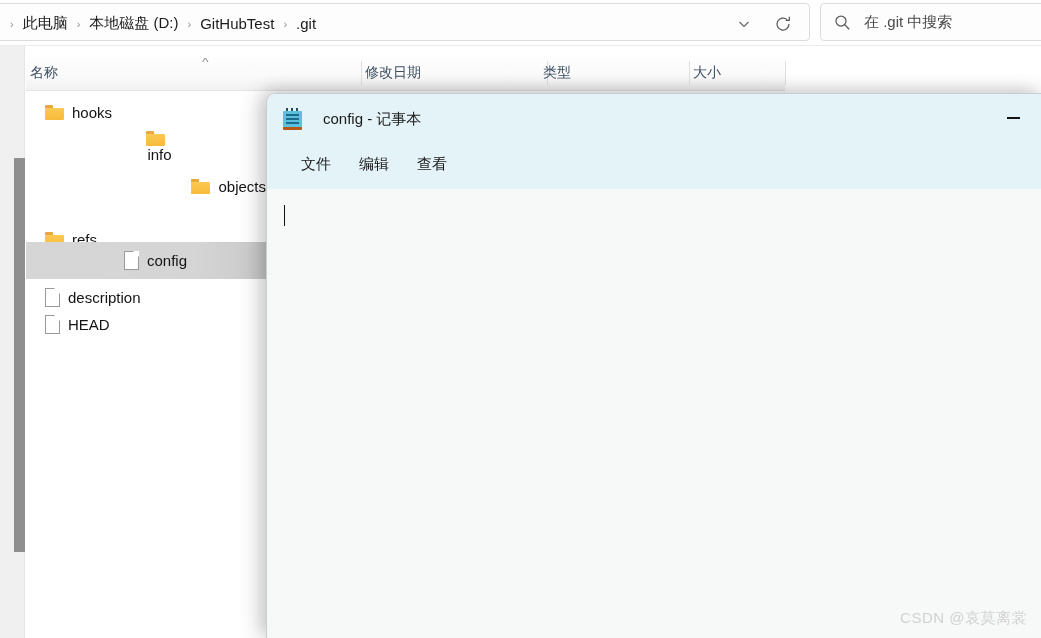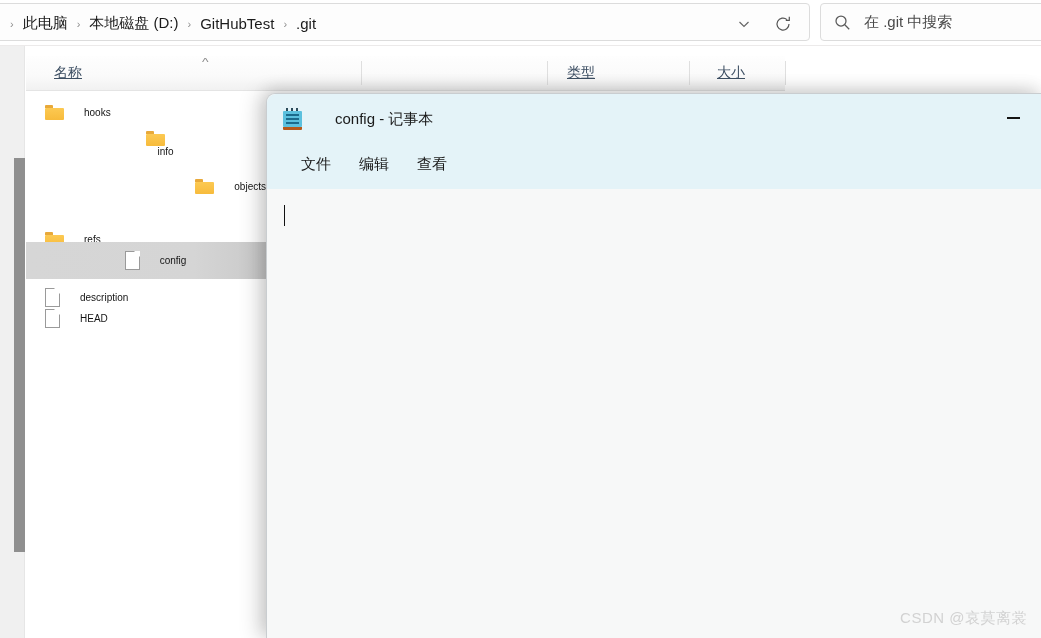--- a/index.html
+++ b/index.html
@@ -115,21 +115,21 @@
     background: linear-gradient(to bottom, #fefefe 0%, #fafafa 60%, #f1f1f1 100%);
   }
   .col-cell {
     position: absolute;
     top: 0; height: 34px;
     display: flex;
     align-items: center;
     font-size: 14px;
     color: #3d4f63;
   }
-  .col-label { padding-left: 28px; text-decoration: underline; }
+  .col-label { padding-left: 4px; }
   .col-sep {
     position: absolute;
     top: 5px;
     width: 1px; height: 24px;
     background: #dfdfdf;
   }
   .sort-caret {
     position: absolute;
     left: 177px; top: 1px;
     font-size: 10px;
@@ -180,22 +180,22 @@
     width: 240px; height: 37px;
     display: flex;
     align-items: center;
     padding-left: 19px;
     box-sizing: border-box;
   }
   .file-row.selected {
     background: linear-gradient(to right, #d6d6d6 0%, #d5d5d5 70%, #c9c9c9 100%);
   }
   .file-label {
-    margin-left: 20px;
-    font-size: 10px;
+    margin-left: 8px;
+    font-size: 15px;
     color: #141414;
     white-space: nowrap;
   }
 
   .ico-folder {
     position: relative;
     width: 19px; height: 15px;
     flex: none;
   }
   .ico-folder .tab {
@@ -260,21 +260,20 @@
     background: #e4f3f8;
     border-top-left-radius: 9px;
   }
 
   .np-title-inner {
     position: absolute;
     left: 16px; top: 10px;
     display: flex;
     align-items: center;
     height: 30px;
-    gap: 12px;
   }
 
   .np-icon {
     position: relative;
     width: 19px; height: 22px;
     flex: none;
   }
   .np-icon .pad {
     position: absolute;
     left: 0; top: 3px;
@@ -435,20 +434,23 @@
       </div>
     </div>
 
     <div class="col-header">
       <div class="col-cell col-label" style="left:0px;width:335px;">
         <span>名称</span>
       </div>
       <div class="sort-caret">^</div>
 
       <div class="col-sep" style="left:335px;"></div>
+      <div class="col-cell col-label" style="left:335px;width:186px;">
+        <span>修改日期</span>
+      </div>
 
       <div class="col-sep" style="left:521px;"></div>
       <div class="col-cell col-label" style="left:513px;width:142px;">
         <span>类型</span>
       </div>
 
       <div class="col-sep" style="left:663px;"></div>
       <div class="col-cell col-label" style="left:663px;width:96px;">
         <span>大小</span>
       </div>
@@ -498,21 +500,21 @@
         <span class="file-label">config</span>
       </div>
 
       <div class="file-row" style="top:188px;">
         <span class="ico-file">
             <i class="fold"></i>
           </span>
         <span class="file-label">description</span>
       </div>
 
-      <div class="file-row" style="top:209px;">
+      <div class="file-row" style="top:215px;">
         <span class="ico-file">
             <i class="fold"></i>
           </span>
         <span class="file-label">HEAD</span>
       </div>
 
     </div>
   </div>
 
   <div class="notepad">

